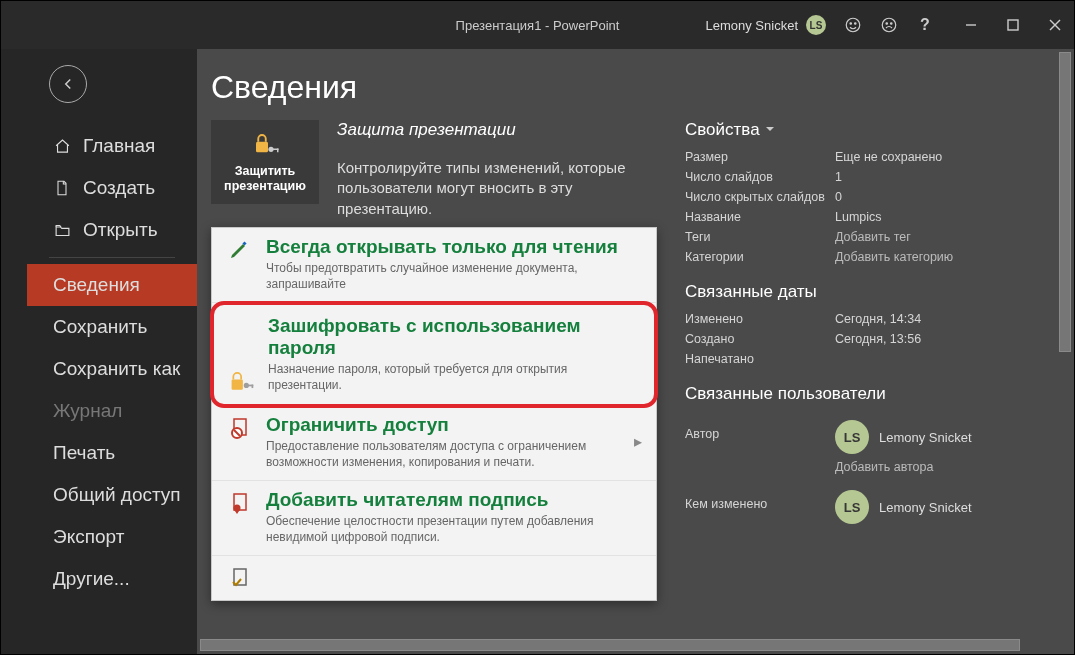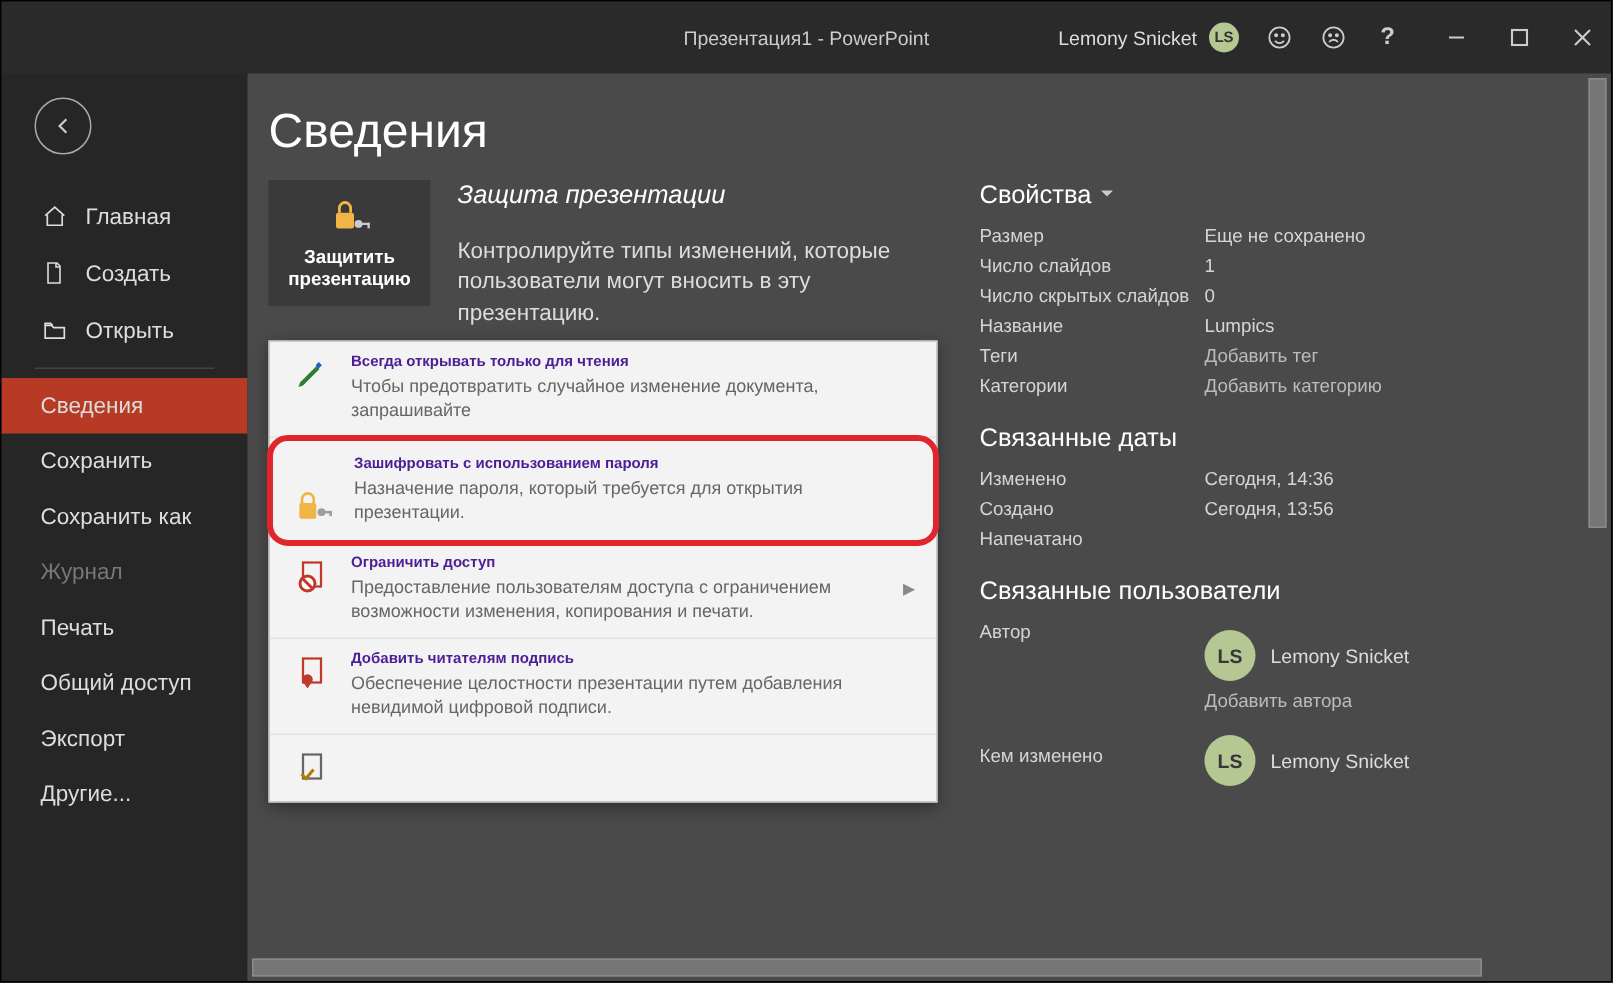--- a/index.html
+++ b/index.html
@@ -43,26 +43,27 @@
   }
   .tb-icon { width: 18px; height: 18px; display: flex; align-items: center; justify-content: center; cursor: pointer; color:#ccc; }
   .win-btns { display:flex; gap: 24px; margin-left: 10px; }
   .win-btn { width: 18px; height: 18px; color:#ccc; cursor:pointer; display:flex; align-items:center; justify-content:center; font-size:14px; }
 
   .app {
     display: flex;
     height: calc(100% - 48px);
   }
   .sidebar {
-    width: 164px;
+    width: 196px;
     background: #262626;
     color: #ddd;
-    font-size: 15px;
+    font-size: 19px;
     padding-top: 16px;
     flex-shrink: 0;
+    padding-left: 26px;
   }
   .back-btn {
     width: 38px; height: 38px; border: 1.5px solid #aaa; border-radius: 50%;
     margin-left: 22px; margin-bottom: 22px;
     display:flex; align-items:center; justify-content:center;
     cursor:pointer; color:#ccc;
   }
   .nav-item {
     display:flex; align-items:center; gap:12px;
     padding: 10px 0 10px 26px;
@@ -116,21 +117,21 @@
   }
   .menu-item {
     display:flex; gap:12px; padding: 8px 14px 10px;
     border-bottom: 1px solid #e2e2e2;
     cursor:pointer;
     color:#333;
   }
   .menu-item:last-child { border-bottom: none; }
   .mi-icon { width:28px; flex-shrink:0; display:flex; align-items:flex-start; justify-content:center; padding-top:2px;}
   .mi-body { flex:1; }
-  .mi-title { font-size: 10px; font-weight:600; color:#4c1d95; }
+  .mi-title { font-size: 19px; font-weight:600; color:#15803d; }
   .mi-sub { font-size: 12px; color:#666; line-height:1.35; margin-top:2px; }
   .highlight-box {
     border: 4px solid #e0262c;
     border-radius: 14px;
     margin: -2px;
     padding: 0;
   }
   .highlight-box .menu-item { border-bottom:none; padding: 10px 14px; align-items: flex-end; }
 
   .right-col { flex:1; padding-right: 30px;}
@@ -381,33 +382,33 @@
             <div class="kv-val link">Добавить тег</div>
           </div>
         <div class="kv-row">
             <div class="kv-key">Категории</div>
             <div class="kv-val link">Добавить категорию</div>
           </div>
 
         <div class="section-title" style="margin-top:18px;">Связанные даты</div>
         <div class="kv-row">
             <div class="kv-key">Изменено</div>
-            <div class="kv-val">Сегодня, 14:36</div>
+            <div class="kv-val">Сегодня, 14:34</div>
           </div>
         <div class="kv-row">
             <div class="kv-key">Создано</div>
             <div class="kv-val">Сегодня, 13:56</div>
           </div>
         <div class="kv-row">
             <div class="kv-key">Напечатано</div>
             <div class="kv-val"></div>
           </div>
 
         <div class="section-title" style="margin-top:18px;">Связанные пользователи</div>
-        <div class="kv-row" style="">
+        <div class="kv-row" style="align-items:center;">
           <div class="kv-key">Автор</div>
           <div class="people-row">
             <div class="avatar-lg">LS</div>
             <div class="people-name">Lemony Snicket</div>
           </div>
         </div>
         <div class="add-author" style="margin-left:150px;">Добавить автора</div>
         <div class="kv-row" style="align-items:center; margin-top:10px;">
           <div class="kv-key">Кем изменено</div>
           <div class="people-row">

